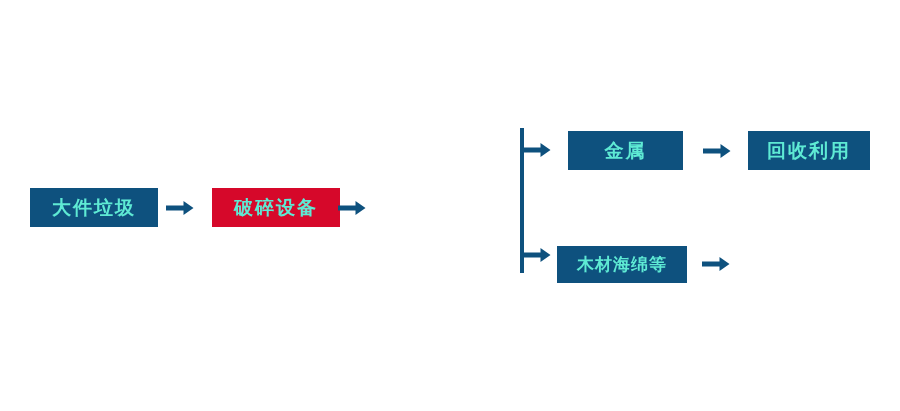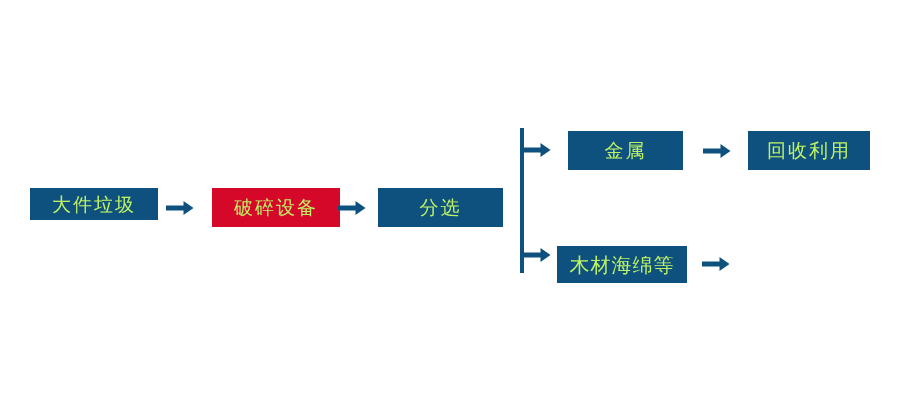--- a/index.html
+++ b/index.html
@@ -16,69 +16,68 @@
     width: 900px;
     height: 411px;
     background: #ffffff;
     overflow: hidden;
   }
   .node {
     position: absolute;
     display: flex;
     align-items: center;
     justify-content: center;
-    color: #bef264;
+    color: #5eead4;
     font-size: 19px;
     letter-spacing: 2px;
     line-height: 1;
     white-space: nowrap;
     box-sizing: border-box;
     padding: 0 6px;
-    font-weight: normal;
+    font-weight: bold;
   }
   .node-blue { background: #0E517E; }
   .node-red  { background: #D6082A; margin-left: 12px; }
 
-  .node-small { font-size: 20px; letter-spacing: 1px; }
+  .node-small { font-size: 17px; letter-spacing: 1px; }
 
   
   .arrow {
     position: absolute;
     display: block;
   }
   .arrow svg { display: block; }
 
   
   .trunk {
     position: absolute;
     background: #0E517E;
   }
 </style>
 </head>
 <body>
 
 <div id="canvas">
 
-  <div class="node node-blue" style="left:30px; top:188px; width:128px; height:32px;">大件垃圾</div>
+  <div class="node node-blue" style="left:30px; top:188px; width:128px; height:39px;">大件垃圾</div>
 
   <span class="arrow" style="left:166px; top:198px; width:28px; height:20px;">
     <svg width="28" height="20" viewBox="0 0 28 20">
       <path d="M0 7.6 H17.5 V3 L27.5 10 L17.5 17 V12.4 H0 Z" fill="#0E517E"></path>
     </svg>
   </span>
 
   <div class="node node-red" style="left:200px; top:188px; width:128px; height:39px;">破碎设备</div>
 
   <span class="arrow" style="left:338px; top:198px; width:28px; height:20px;">
     <svg width="28" height="20" viewBox="0 0 28 20">
       <path d="M0 7.6 H17.5 V3 L27.5 10 L17.5 17 V12.4 H0 Z" fill="#0E517E"></path>
     </svg>
   </span>
 
-  <div class="node node-blue" style="left:378px; top:188px; width:125px; height:39px;">分选</div>
 
   <div class="trunk" style="left:520px; top:128px; width:4px; height:145px;"></div>
 
   <span class="arrow" style="left:523px; top:140px; width:28px; height:20px;">
     <svg width="28" height="20" viewBox="0 0 28 20">
       <path d="M0 7.6 H17.5 V3 L27.5 10 L17.5 17 V12.4 H0 Z" fill="#0E517E"></path>
     </svg>
   </span>
 
   <div class="node node-blue" style="left:568px; top:131px; width:115px; height:39px;">金属</div>

